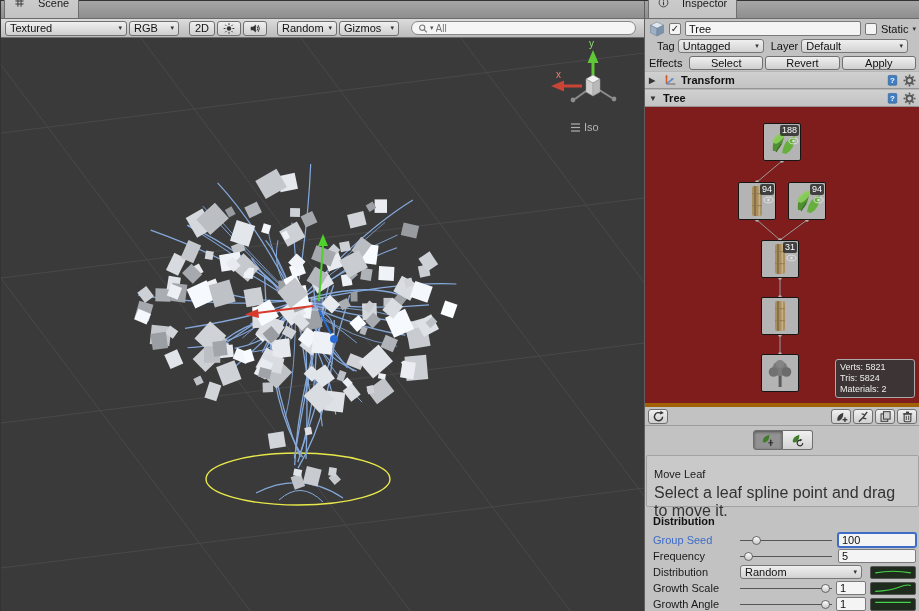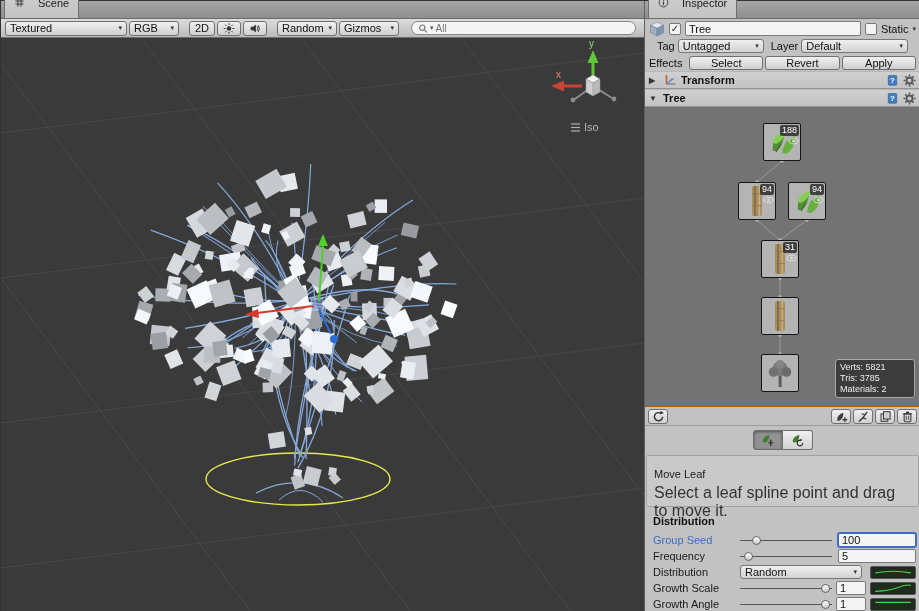--- a/index.html
+++ b/index.html
@@ -30,21 +30,21 @@
   .namefield{flex:1;height:15px;background:#f4f4f4;border:1px solid #7a7a7a;border-radius:2px;padding:0 3px;font:11px "Liberation Sans",sans-serif;color:#111;outline:none;min-width:0}
   .tag-row{height:16px;display:flex;align-items:center;gap:3px;padding:0 12px}
   .minidrop{display:flex;align-items:center;height:14px;padding:0 4px;background:linear-gradient(#efefef,#d2d2d2);border:1px solid #777;border-radius:3px}
   .minidrop .arw{margin-left:auto;padding-left:4px;font-size:7px;color:#333}
   .prefab-row{height:17px;display:flex;align-items:center;gap:2px;padding:0 4px}
   .prefab-row .btn{flex:1;height:14px}
   .comp-header{height:18px;display:flex;align-items:center;gap:4px;padding:0 4px;background:linear-gradient(#d0d0d0,#c3c3c3);border-top:1px solid #b7b7b7;border-bottom:1px solid #949494;font-weight:bold}
   .fold{font-size:8px;color:#333;width:10px}
   .hdr-right{margin-left:auto;display:flex;align-items:center;gap:4px}
 
-  .node-editor{position:relative;height:300px;background:#737373;border-bottom:1px solid #a16207;overflow:hidden}
+  .node-editor{position:relative;height:300px;background:#7f1d1d;border-bottom:4px solid #a16207;overflow:hidden}
   .node{position:absolute;width:38px;height:38px;background:#b4b4b4;border:1px solid #151515;border-radius:2px}
   .node svg.thumb{position:absolute;left:0;top:0;width:36px;height:36px}
   .badge{position:absolute;top:1px;right:1px;display:flex;flex-direction:column;align-items:flex-end;gap:1px}
   .badge .num{background:rgba(35,35,35,.8);color:#fff;font-size:9px;line-height:11px;padding:0 2px;border-radius:2px}
   .stats{position:absolute;left:190px;top:252px;width:80px;background:rgba(55,55,55,.92);border:1px solid #aaa;border-radius:3px;color:#eee;font-size:9px;line-height:11px;padding:2px 4px}
   .node-toolbar{height:19px;display:flex;align-items:center;gap:2px;padding:0 3px;border-bottom:1px solid #9c9c9c}
   .icon-btn{width:20px;height:15px;display:flex;align-items:center;justify-content:center;background:linear-gradient(#f0f0f0,#cfcfcf);border:1px solid #707070;border-radius:3px}
   .tool-row{height:27px;display:flex;align-items:center;justify-content:center}
   .seg{width:30px;height:20px;display:flex;align-items:center;justify-content:center;background:linear-gradient(#f0f0f0,#d2d2d2);border:1px solid #6e6e6e}
   .seg.left{border-radius:3px 0 0 3px}
@@ -661,21 +661,21 @@
           </svg>
       </div>
       <div class="node" style="left:116px;top:247px">
         <svg class="thumb">
             <use href="#i-rootthumb"></use>
           </svg>
       </div>
 
       <div class="stats">
         <div>Verts: 5821</div>
-        <div>Tris: 3785</div>
+        <div>Tris: 5824</div>
         <div>Materials: 2</div>
       </div>
     </div>
 
     <div class="node-toolbar">
       <div class="icon-btn">
           <svg class="ic" width="13" height="13">
             <use href="#i-refresh"></use>
           </svg>
         </div>

